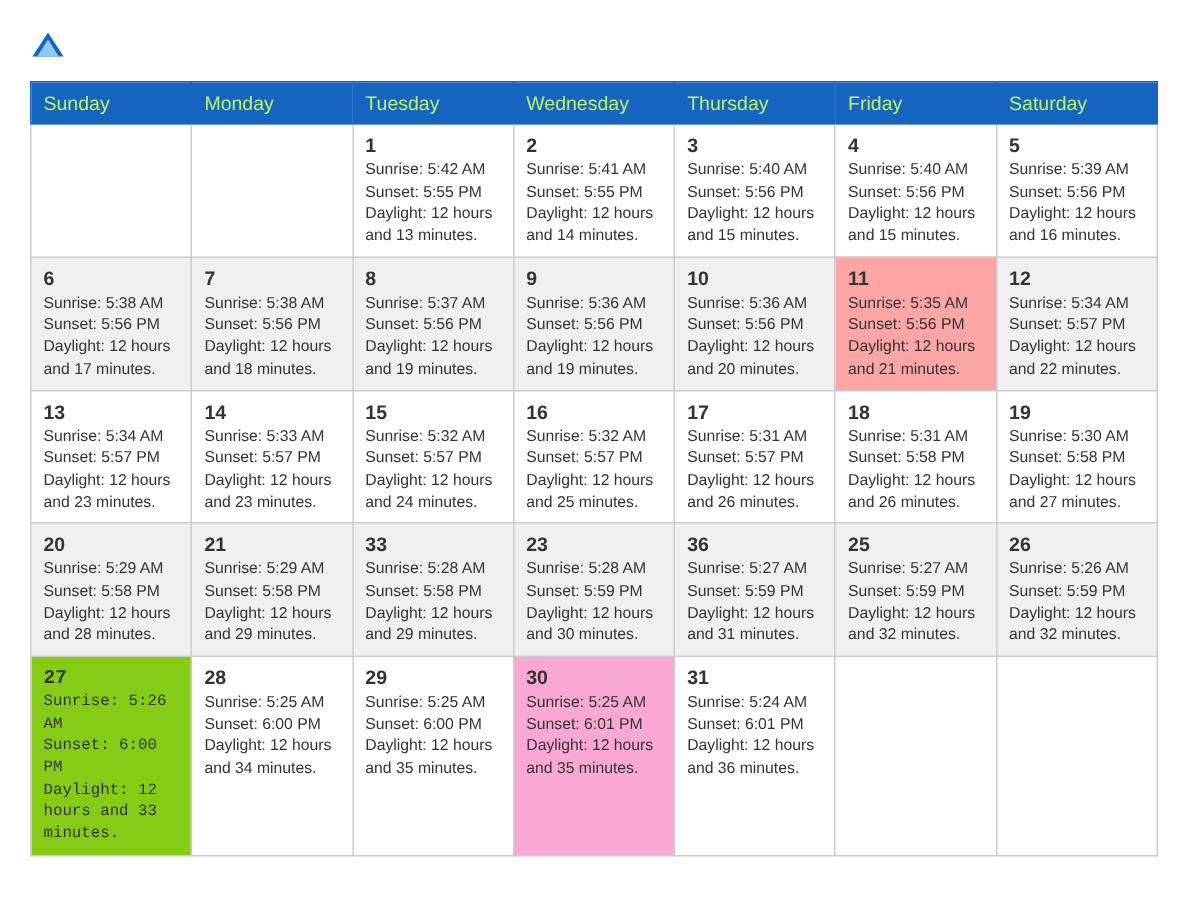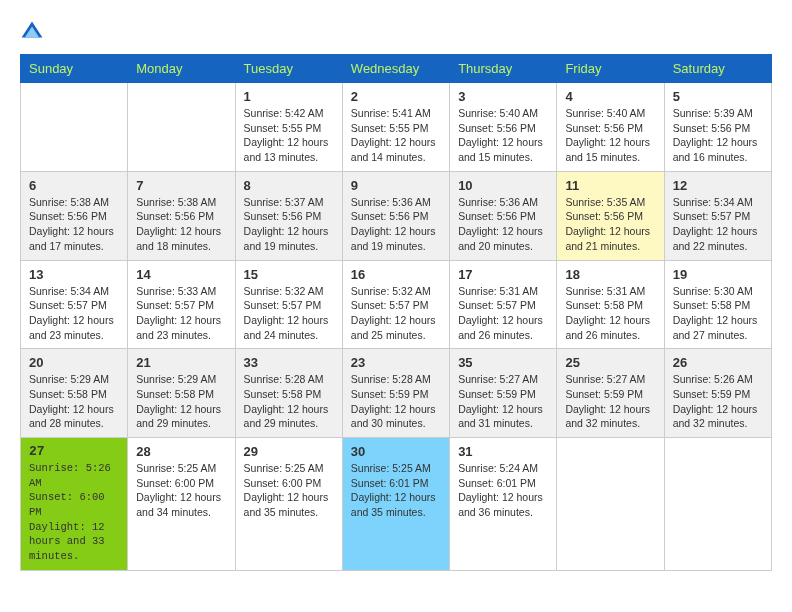--- a/index.html
+++ b/index.html
@@ -188,21 +188,21 @@
           <div class="day-info" style="white-space: pre-line;">Sunrise: 5:36 AM
 Sunset: 5:56 PM
 Daylight: 12 hours and 19 minutes.</div>
         </td>
         <td style="background-color: rgb(240, 240, 240); margin-top: 26px;">
           <span class="day-number">10</span>
           <div class="day-info" style="white-space: pre-line;">Sunrise: 5:36 AM
 Sunset: 5:56 PM
 Daylight: 12 hours and 20 minutes.</div>
         </td>
-        <td style="background-color: #fef9c3;">
+        <td style="background-color: #fca5a5;">
           <span class="day-number">11</span>
           <div class="day-info" style="white-space: pre-line;">Sunrise: 5:35 AM
 Sunset: 5:56 PM
 Daylight: 12 hours and 21 minutes.</div>
         </td>
         <td style="background-color: rgb(240, 240, 240);">
           <span class="day-number">12</span>
           <div class="day-info" style="white-space: pre-line;">Sunrise: 5:34 AM
 Sunset: 5:57 PM
 Daylight: 12 hours and 22 minutes.</div>
@@ -271,21 +271,21 @@
 Sunset: 5:58 PM
 Daylight: 12 hours and 29 minutes.</div>
         </td>
         <td style="background-color: rgb(240, 240, 240);">
           <span class="day-number">23</span>
           <div class="day-info" style="white-space: pre-line;">Sunrise: 5:28 AM
 Sunset: 5:59 PM
 Daylight: 12 hours and 30 minutes.</div>
         </td>
         <td style="background-color: rgb(240, 240, 240);">
-          <span class="day-number">35</span>
+          <span class="day-number">36</span>
           <div class="day-info" style="white-space: pre-line;">Sunrise: 5:27 AM
 Sunset: 5:59 PM
 Daylight: 12 hours and 31 minutes.</div>
         </td>
         <td style="background-color: rgb(240, 240, 240);">
           <span class="day-number">25</span>
           <div class="day-info" style="white-space: pre-line;">Sunrise: 5:27 AM
 Sunset: 5:59 PM
 Daylight: 12 hours and 32 minutes.</div>
         </td>
@@ -308,21 +308,21 @@
           <div class="day-info" style="white-space: pre-line;">Sunrise: 5:25 AM
 Sunset: 6:00 PM
 Daylight: 12 hours and 34 minutes.</div>
         </td>
         <td style="background-color: rgb(255, 255, 255);">
           <span class="day-number">29</span>
           <div class="day-info" style="white-space: pre-line;">Sunrise: 5:25 AM
 Sunset: 6:00 PM
 Daylight: 12 hours and 35 minutes.</div>
         </td>
-        <td style="background-color: #7dd3fc;">
+        <td style="background-color: #f9a8d4;">
           <span class="day-number">30</span>
           <div class="day-info" style="white-space: pre-line;">Sunrise: 5:25 AM
 Sunset: 6:01 PM
 Daylight: 12 hours and 35 minutes.</div>
         </td>
         <td style="background-color: rgb(255, 255, 255);">
           <span class="day-number">31</span>
           <div class="day-info" style="white-space: pre-line;">Sunrise: 5:24 AM
 Sunset: 6:01 PM
 Daylight: 12 hours and 36 minutes.</div>

